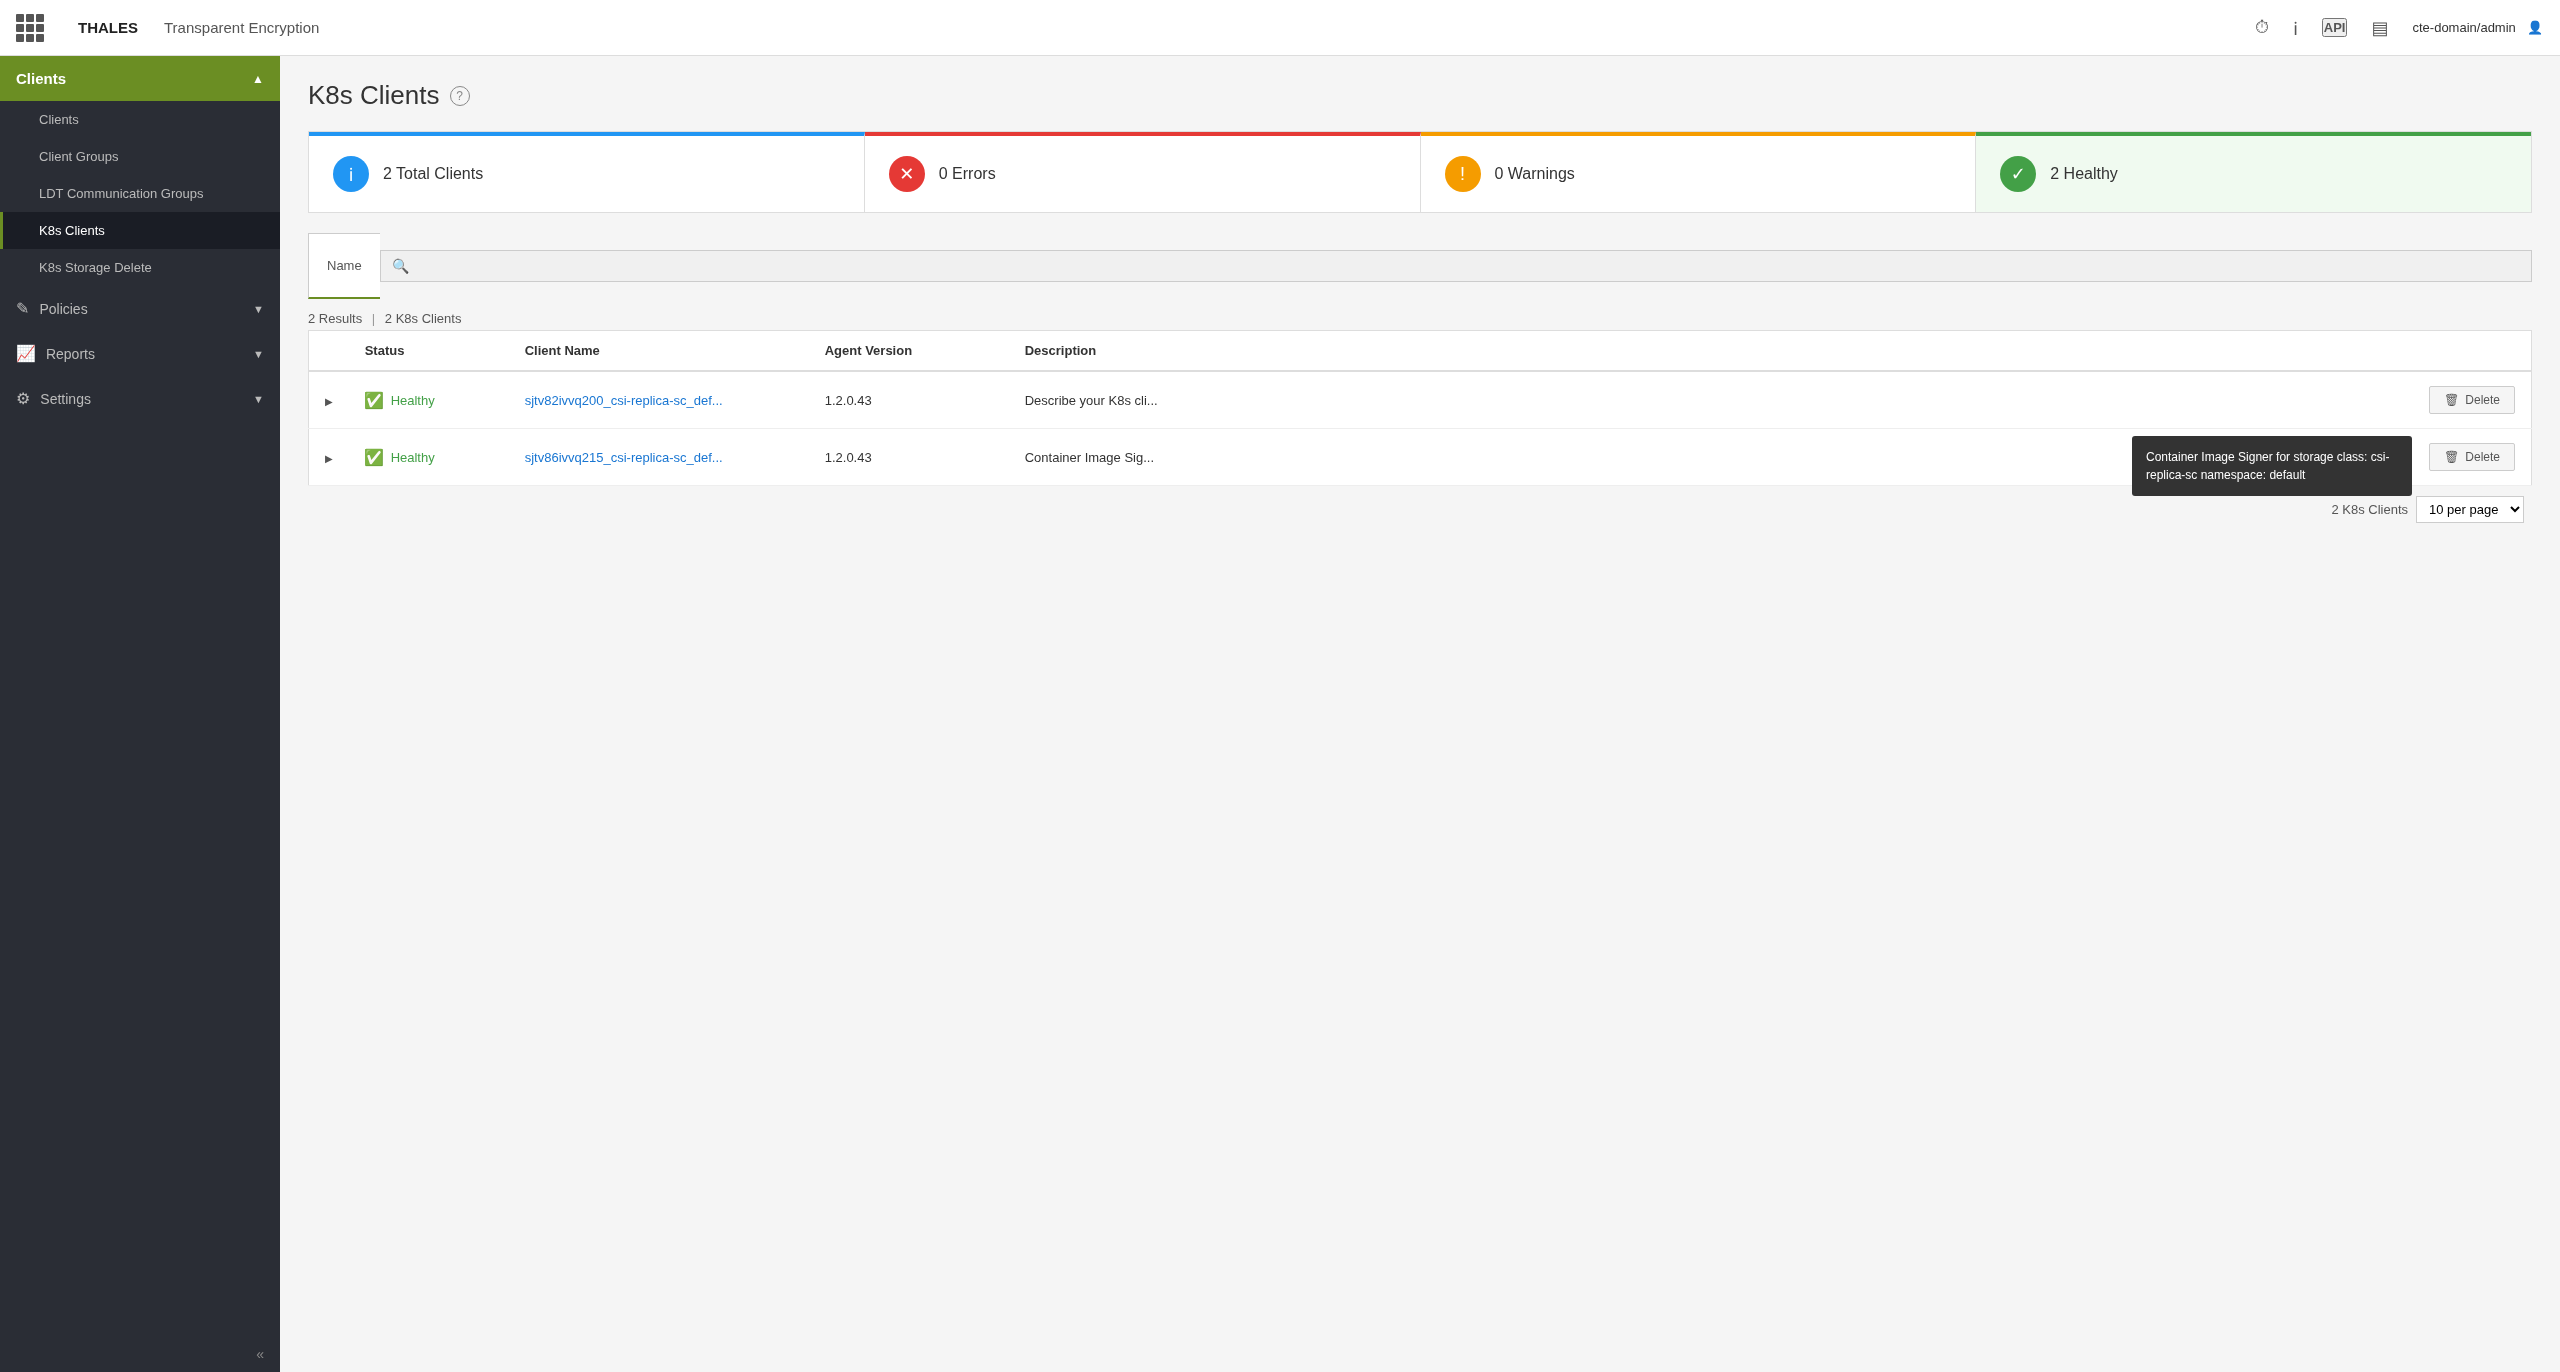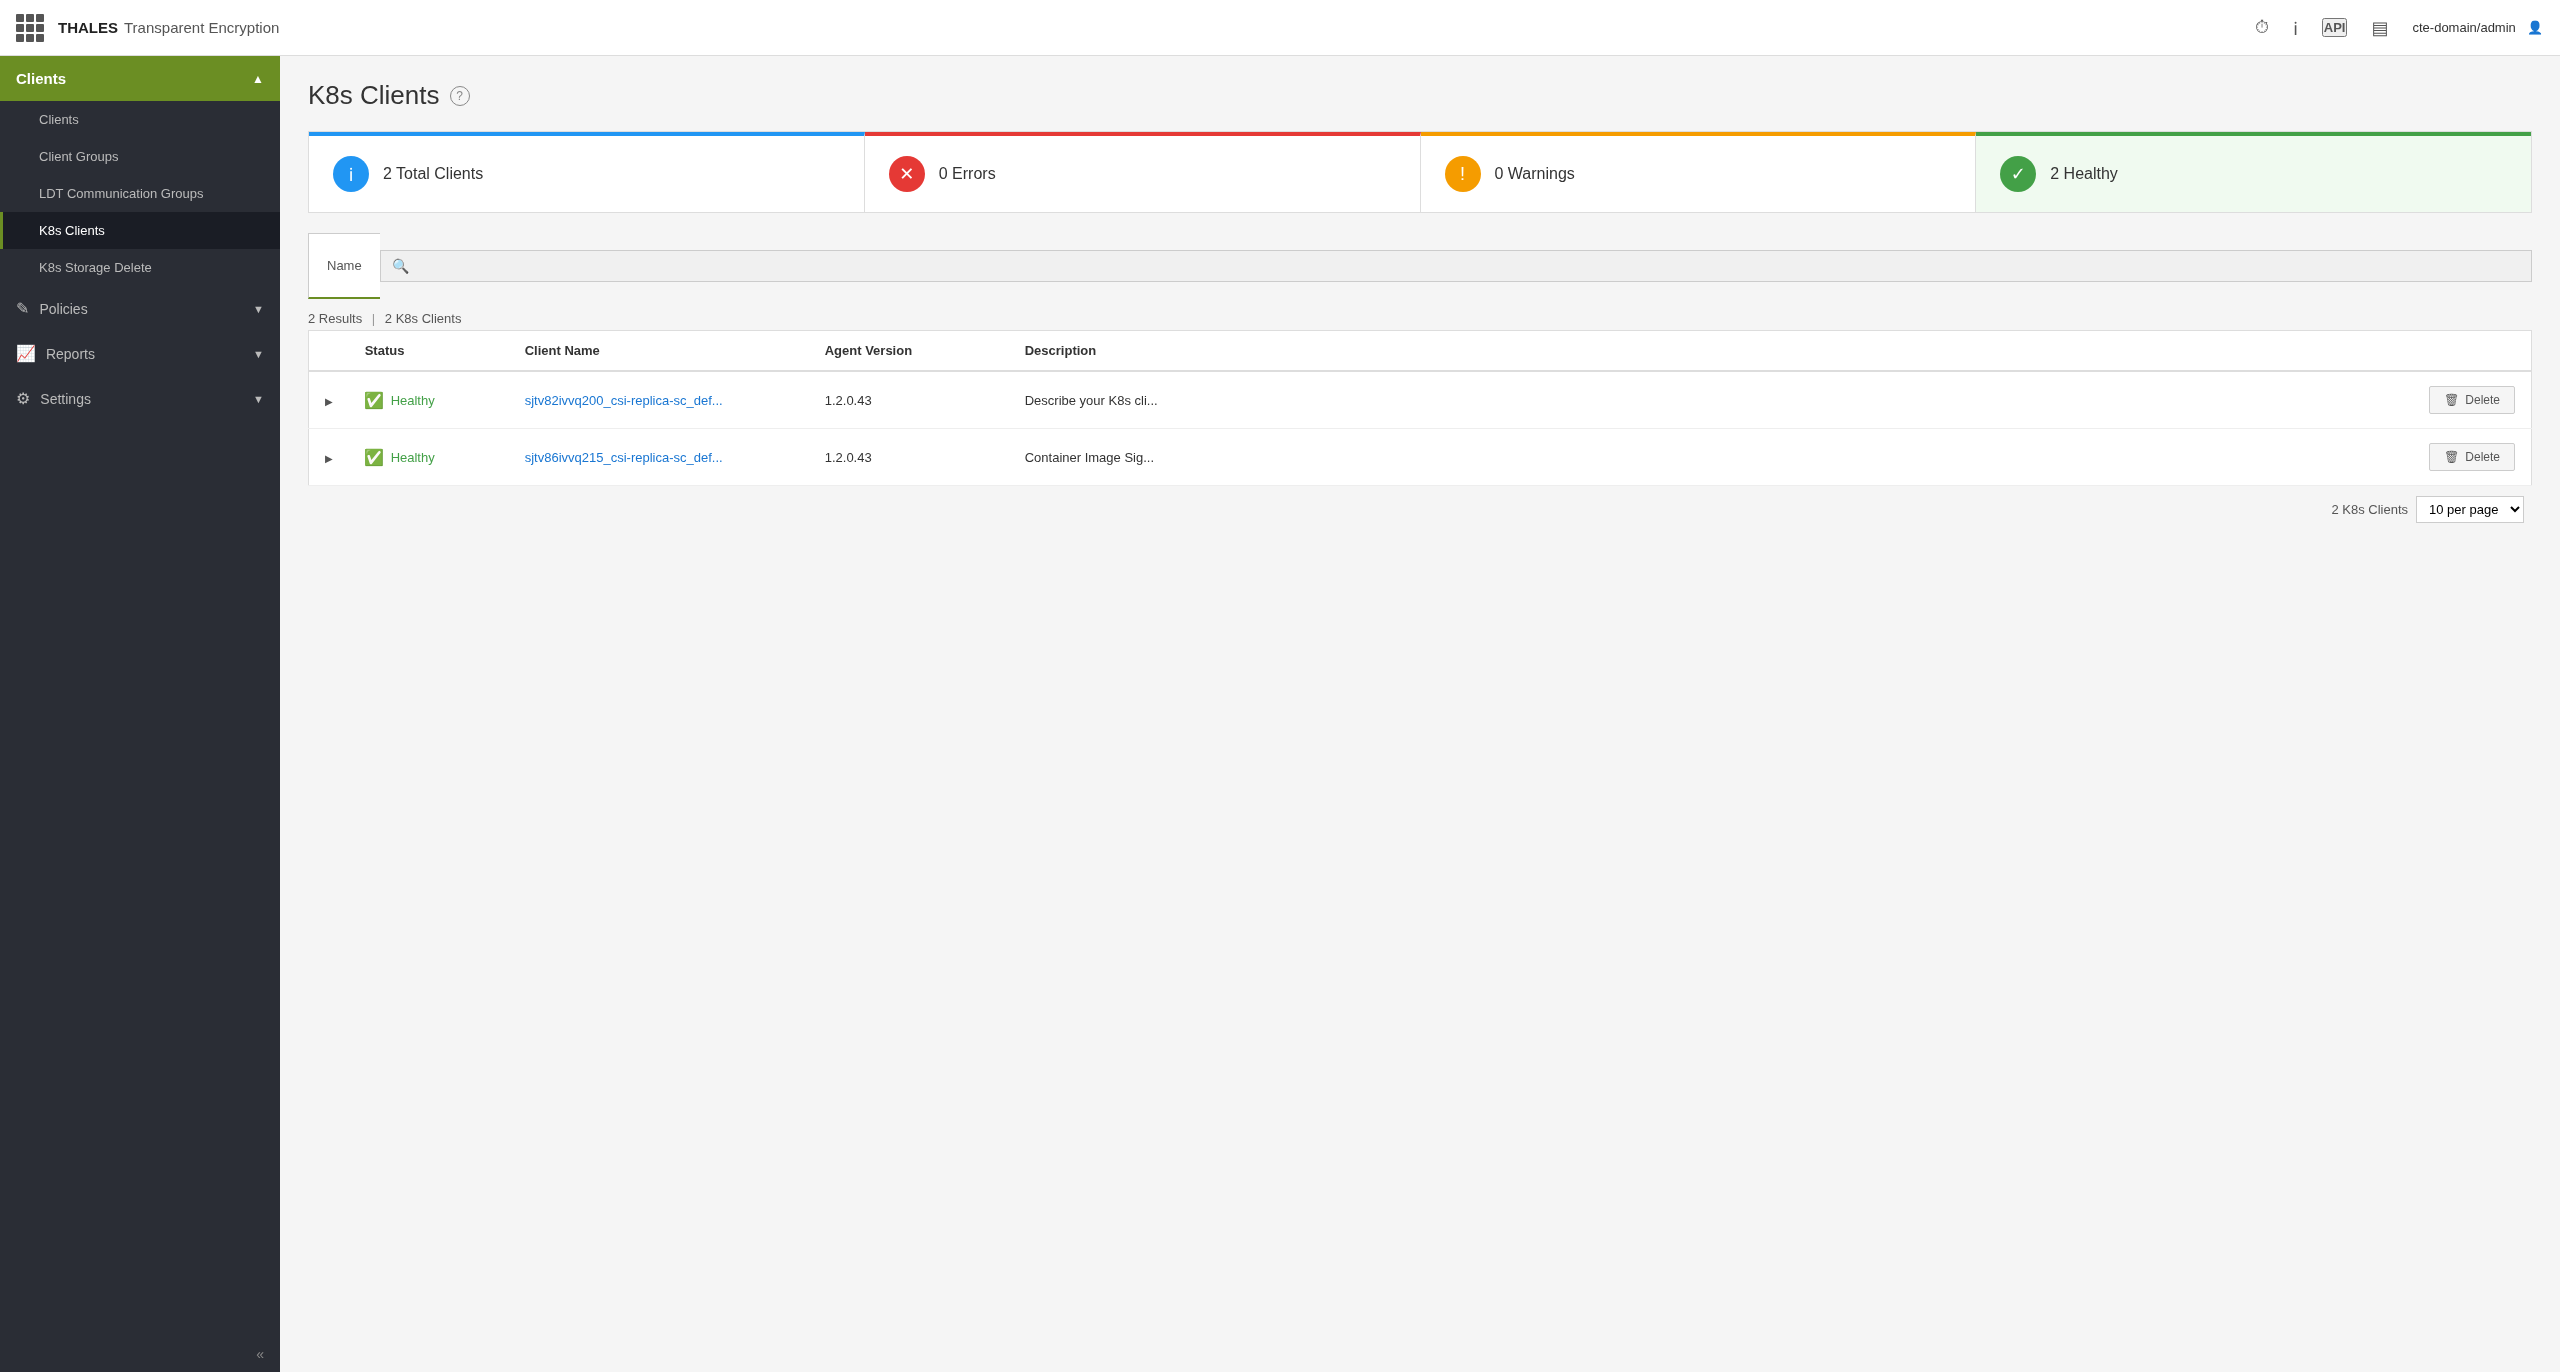--- a/index.html
+++ b/index.html
@@ -4,21 +4,21 @@
   <style>
     * { box-sizing: border-box; margin: 0; padding: 0; }
     body { font-family: Arial, sans-serif; font-size: 14px; background: #f5f5f5; color: #333; display: flex; flex-direction: column; height: 100vh; overflow: hidden; }
 
     
     .top-header {
       display: flex; align-items: center; background: #fff; border-bottom: 1px solid #ddd;
       height: 56px; padding: 0 16px; flex-shrink: 0;
     }
     .top-header .logo-area {
-      display: flex; align-items: center; gap: 6px; flex: 1;
+      display: flex; align-items: center; gap: 26px; flex: 1;
     }
     .grid-icon { display: grid; grid-template-columns: repeat(3,8px); grid-template-rows: repeat(3,8px); gap: 2px; margin-right: 8px; }
     .grid-dot { background: #555; border-radius: 1px; width: 8px; height: 8px; }
     .logo-text { font-size: 15px; font-weight: bold; color: #222; }
     .logo-sub { font-size: 15px; color: #555; }
     .header-icons { display: flex; align-items: center; gap: 24px; }
     .header-icon-btn { display: flex; align-items: center; justify-content: center; cursor: pointer; color: #555; font-size: 18px; background: none; border: none; }
     .header-api { font-size: 13px; font-weight: bold; color: #555; cursor: pointer; }
     .user-info { display: flex; align-items: center; gap: 12px; font-size: 13px; color: #333; cursor: pointer; }
 
@@ -293,20 +293,23 @@
             <td>
               <button class="delete-btn">
                 <span>🗑</span>
                 <span>Delete</span>
               </button>
             </td>
           </tr>
         </tbody>
       </table>
 
+      <div class="tooltip-box" style="bottom: -10px; right: 120px; position: absolute;">
+        <span>Container Image Signer for storage class: csi-replica-sc namespace: default</span>
+      </div>
     </div>
 
     <div class="pagination-row">
       <span>2 K8s Clients</span>
       <select class="pagination-select">
         <option>10 per page</option>
         <option>25 per page</option>
         <option>50 per page</option>
       </select>
       <span></span>

